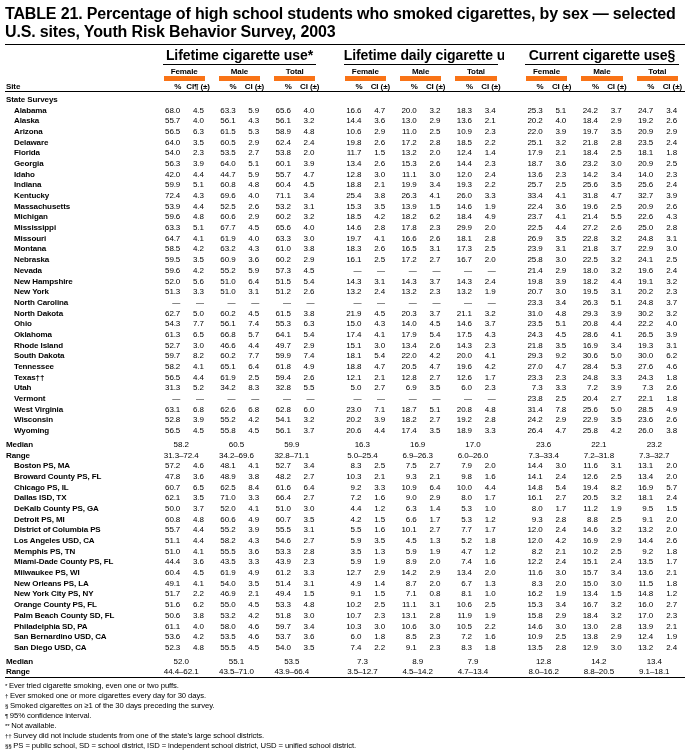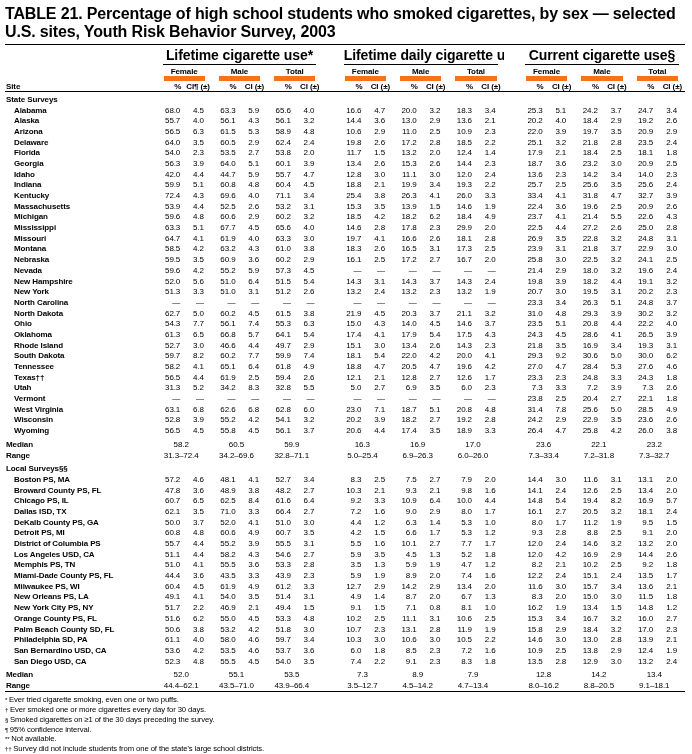--- a/index.html
+++ b/index.html
@@ -868,23 +868,20 @@
           <td class="sum" colspan="2">32.8–71.1</td>
           <td></td>
           <td class="sum" colspan="2">5.0–25.4</td>
           <td class="sum" colspan="2">6.9–26.3</td>
           <td class="sum" colspan="2">6.0–26.0</td>
           <td></td>
           <td class="sum" colspan="2">7.3–33.4</td>
           <td class="sum" colspan="2">7.2–31.8</td>
           <td class="sum" colspan="2">7.3–32.7</td>
         </tr>
-        <tr class="section-row pad-top">
-          <td class="site" colspan="21">Local Surveys§§</td>
-        </tr>
         <tr>
           <td class="site indent">Boston PS, MA</td>
           <td class="num">57.2</td>
           <td class="ci">4.6</td>
           <td class="num">48.1</td>
           <td class="ci">4.1</td>
           <td class="num">52.7</td>
           <td class="ci">3.4</td>
           <td></td>
           <td class="num">8.3</td>

